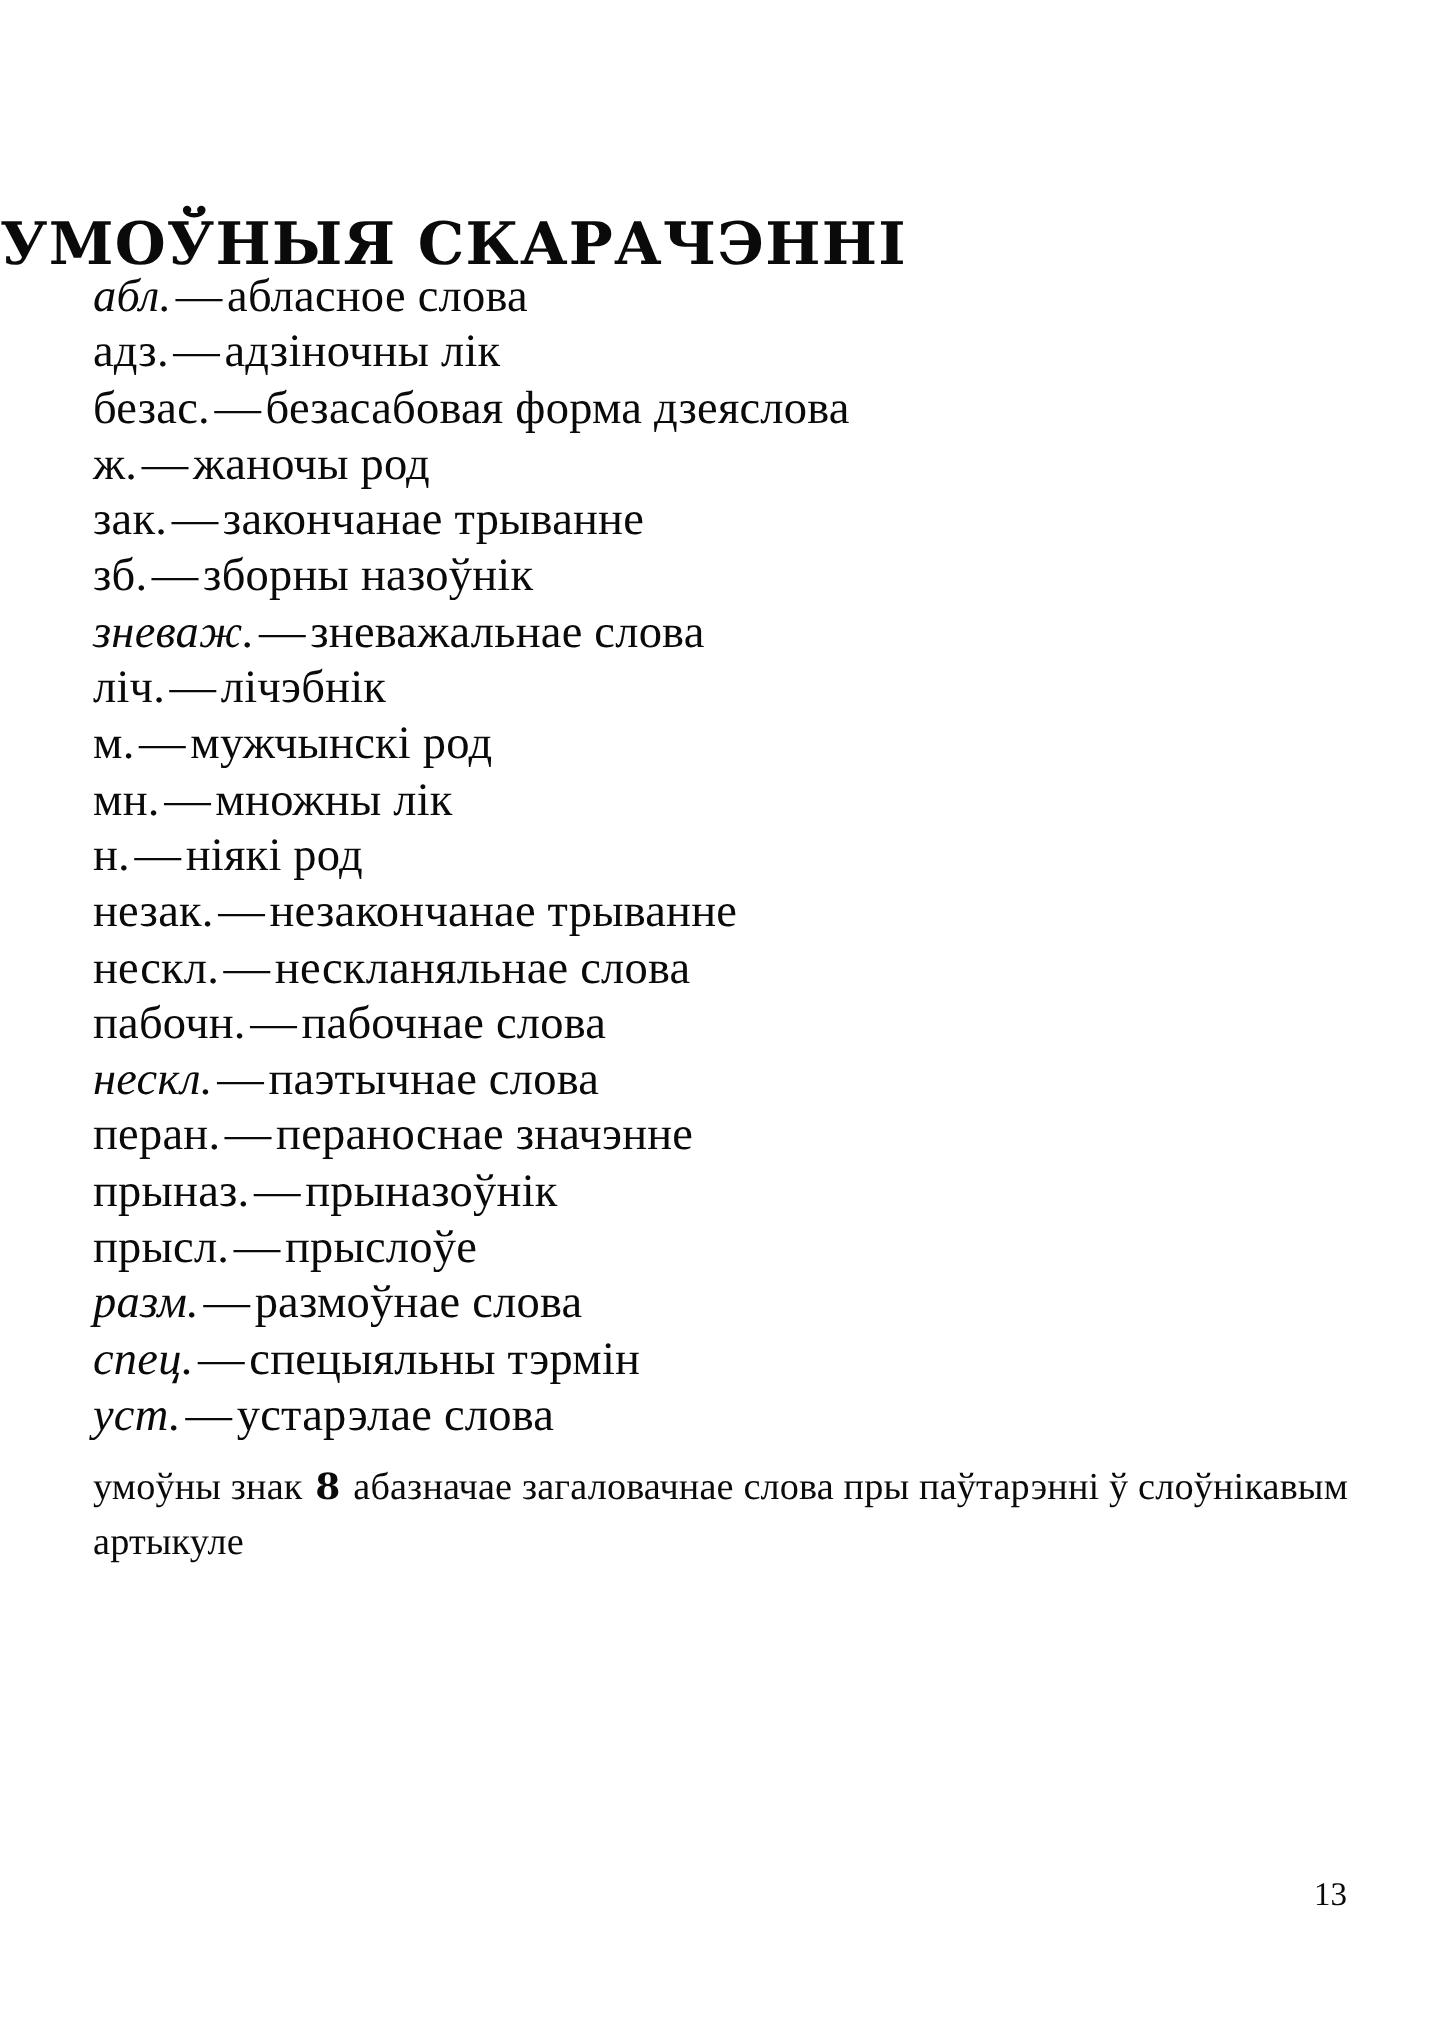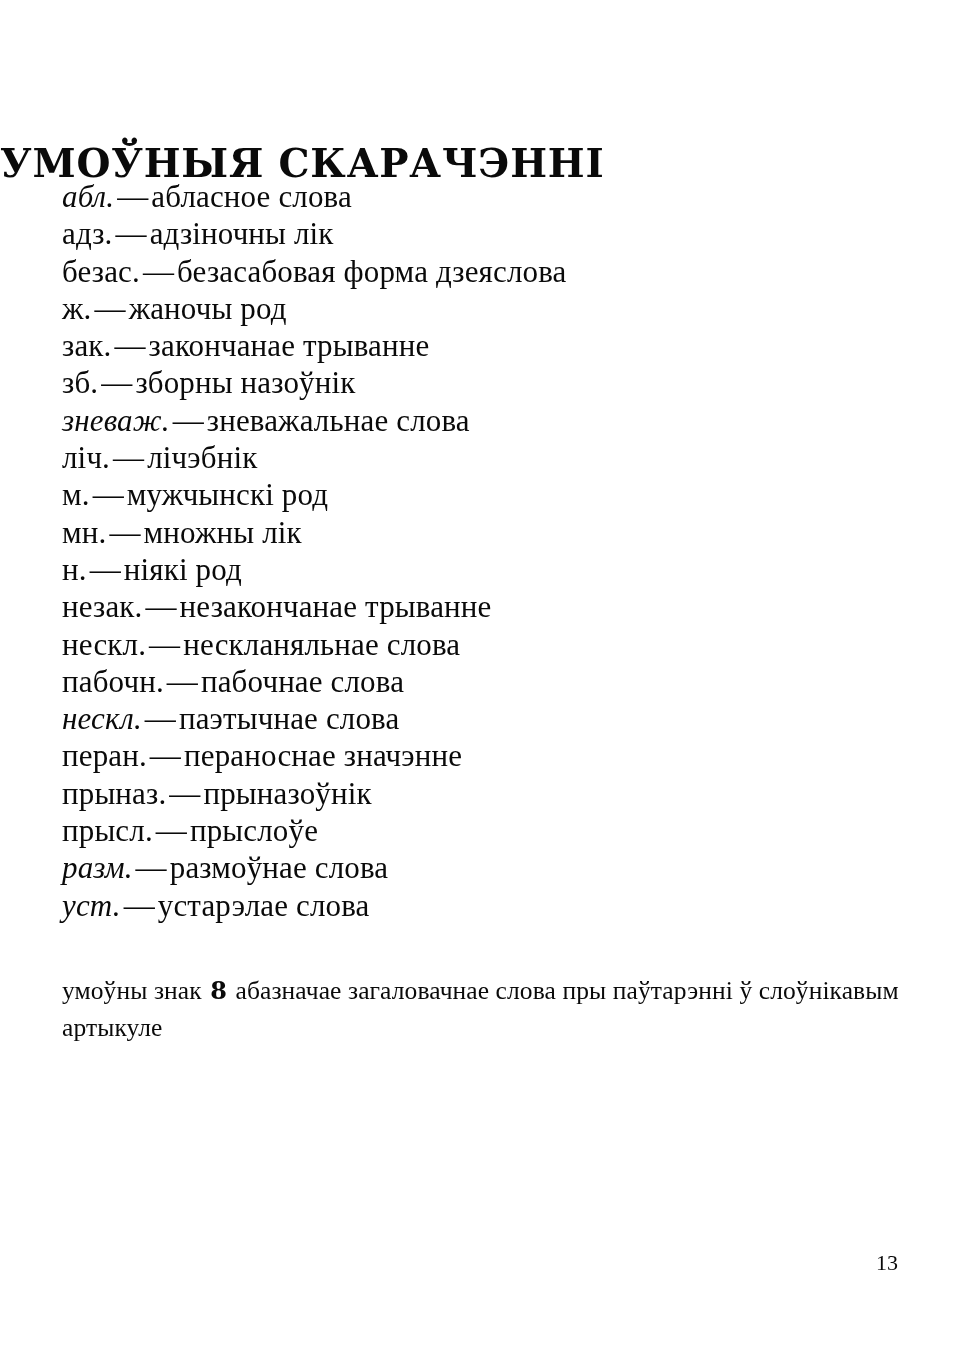--- a/index.html
+++ b/index.html
@@ -113,20 +113,21 @@
       <li class="abbr-item"><span class="abbr-term">мн.</span><span class="abbr-dash">—</span><span class="abbr-def">множны лік</span></li>
       <li class="abbr-item"><span class="abbr-term">н.</span><span class="abbr-dash">—</span><span class="abbr-def">ніякі род</span></li>
       <li class="abbr-item"><span class="abbr-term">незак.</span><span class="abbr-dash">—</span><span class="abbr-def">незакончанае трыванне</span></li>
       <li class="abbr-item"><span class="abbr-term">нескл.</span><span class="abbr-dash">—</span><span class="abbr-def">нескланяльнае слова</span></li>
       <li class="abbr-item"><span class="abbr-term">пабочн.</span><span class="abbr-dash">—</span><span class="abbr-def">пабочнае слова</span></li>
       <li class="abbr-item is-italic"><span class="abbr-term">нескл.</span><span class="abbr-dash">—</span><span class="abbr-def">паэтычнае слова</span></li>
       <li class="abbr-item"><span class="abbr-term">перан.</span><span class="abbr-dash">—</span><span class="abbr-def">пераноснае значэнне</span></li>
       <li class="abbr-item"><span class="abbr-term">прыназ.</span><span class="abbr-dash">—</span><span class="abbr-def">прыназоўнік</span></li>
       <li class="abbr-item"><span class="abbr-term">прысл.</span><span class="abbr-dash">—</span><span class="abbr-def">прыслоўе</span></li>
       <li class="abbr-item is-italic"><span class="abbr-term">разм.</span><span class="abbr-dash">—</span><span class="abbr-def">размоўнае слова</span></li>
+      <li class="abbr-item is-italic"><span class="abbr-term">спец.</span><span class="abbr-dash">—</span><span class="abbr-def">спецыяльны тэрмін</span></li>
       <li class="abbr-item is-italic"><span class="abbr-term">уст.</span><span class="abbr-dash">—</span><span class="abbr-def">устарэлае слова</span></li>
     </ul>
 
   <p class="closing-note">
     <span>умоўны знак </span><span class="sym">8</span><span> абазначае загаловачнае слова пры паўтарэнні ў слоўнікавым артыкуле</span>
   </p>
 
   <div class="page-number">13</div>
 
 </div>

